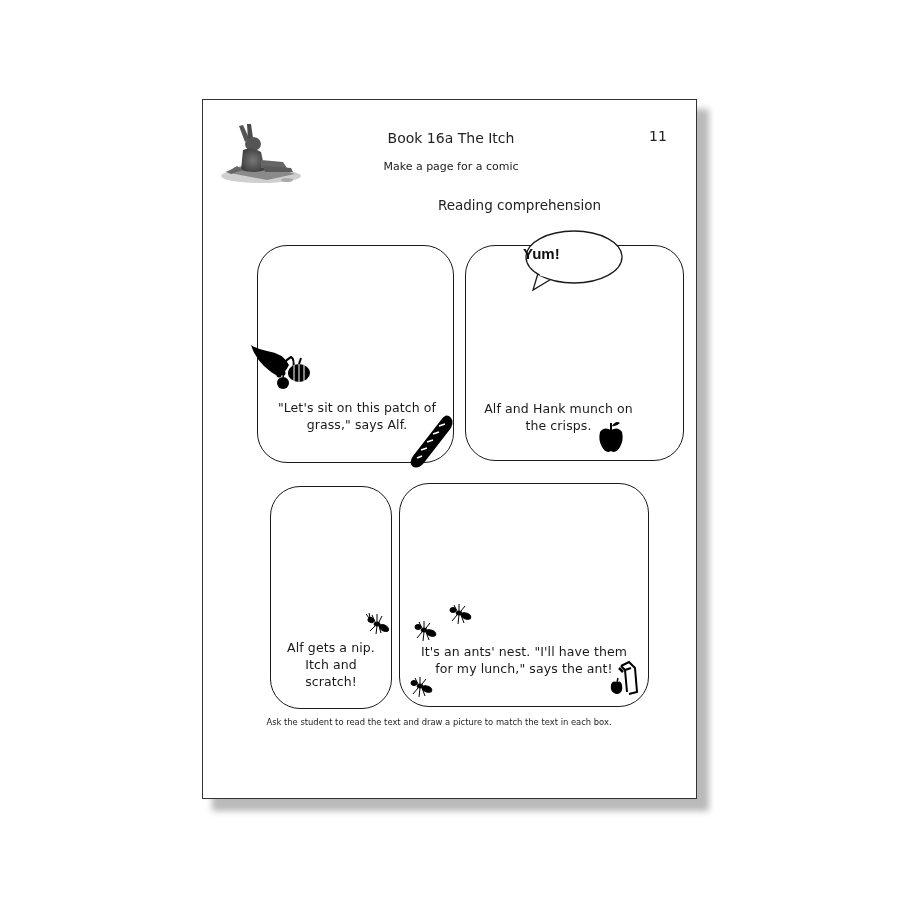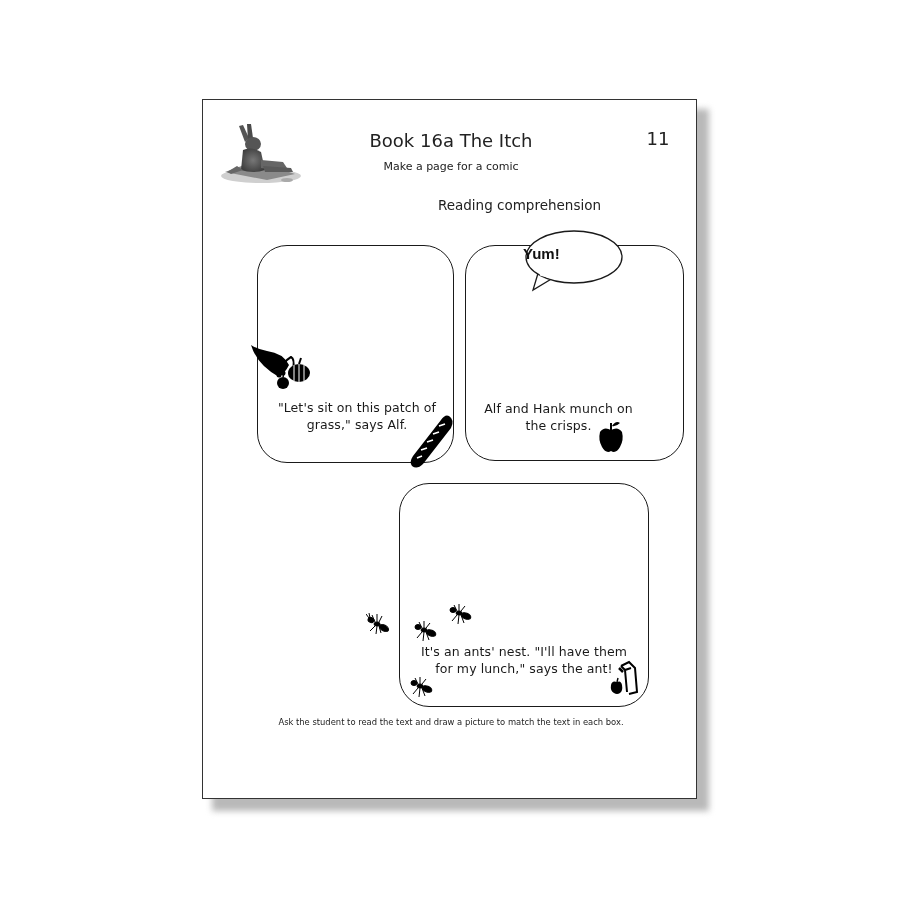--- a/index.html
+++ b/index.html
@@ -10,21 +10,21 @@
   }
   .page-shadow {
     position: absolute; left: 212px; top: 109px; width: 497px; height: 702px;
     background: #b9b9b9; filter: blur(3px);
   }
   .page {
     position: absolute; left: 202px; top: 99px; width: 495px; height: 700px;
     background: #fff; border: 1px solid #333; box-sizing: border-box;
   }
   .abs { position: absolute; }
-  .hdr-text { font-size: 18px; color: #222; text-align: center; white-space: nowrap; }
+  .hdr-text { font-size: 14px; color: #222; text-align: center; white-space: nowrap; }
   .panel {
     position: absolute; border: 1.4px solid #1a1a1a; border-radius: 30px;
     background: #fff; box-sizing: border-box;
   }
   .caption {
     position: absolute; font-size: 12.5px; line-height: 17px; text-align: center;
     color: #1a1a1a; letter-spacing: 0.1px;
   }
   .footer-text { font-size: 8.4px; color: #222; text-align: center; white-space: nowrap; }
   svg { display: block; }
@@ -97,20 +97,23 @@
     <div class="abs" style="left:0; top:17px; width:102px; text-align:left; font-family:'Liberation Sans', sans-serif; font-weight:bold; font-size:15px; color:#111;">Yum!</div>
   </div>
   <div class="abs" style="left:395px; top:320px; width:26px; height:34px;">
     <svg width="26" height="34" viewBox="0 0 26 34">
       <path d="M13 10 Q6 6 2 12 Q0 20 4 27 Q8 34 13 31 Q18 34 22 27 Q26 20 24 12 Q20 6 13 10 Z" fill="#000"></path>
       <path d="M13 10 L13 3" stroke="#000" stroke-width="2"></path>
       <path d="M14 6 Q18 0 22 3 Q18 7 14 6 Z" fill="#000"></path>
     </svg>
   </div>
 
+  <div class="panel" style="left:67px; top:386px; width:122px; height:223px;">
+    <div class="caption" style="left:14px; top:152px; width:92px;">Alf gets a nip. Itch and scratch!</div>
+  </div>
   <div class="abs" style="left:163px; top:513px; width:24px; height:22px;">
     <svg width="24" height="22" viewBox="0 0 24 22">
       <g fill="#000" stroke="#000" stroke-width="1">
         <ellipse cx="5" cy="7" rx="3" ry="2.5" transform="rotate(30 5 7)"></ellipse>
         <ellipse cx="11" cy="11" rx="3" ry="2"></ellipse>
         <ellipse cx="18" cy="15" rx="5" ry="3" transform="rotate(30 18 15)"></ellipse>
         <path d="M9 9 L6 2 M11 9 L11 1 M13 9 L16 3 M9 13 L4 18 M11 13 L10 21 M13 13 L15 20" fill="none"></path>
         <path d="M3 5 L0 1 M4 5 L3 0" fill="none"></path>
       </g>
     </svg>
@@ -152,14 +155,14 @@
   <div class="abs" style="left:406px; top:560px; width:30px; height:36px;">
     <svg width="30" height="36" viewBox="0 0 30 36">
       <path d="M12 6 L20 2 L26 8 L28 32 L20 34" fill="none" stroke="#000" stroke-width="2"></path>
       <path d="M12 6 L16 10 L22 8 M16 10 L18 32" fill="none" stroke="#000" stroke-width="2"></path>
       <path d="M10 8 L14 12" stroke="#000" stroke-width="2.5"></path>
       <path d="M8 22 Q3 20 2 25 Q1 31 5 33 Q8 35 11 33 Q14 31 13 25 Q12 20 8 22 Z" fill="#000"></path>
       <path d="M8 22 L9 18" stroke="#000" stroke-width="1.4"></path>
     </svg>
   </div>
 
-  <div class="abs footer-text" style="left:48px; top:617px; width:400px;">Ask the student to read the text and draw a picture to match the text in each box.</div>
+  <div class="abs footer-text" style="left:36px; top:617px; width:400px;">Ask the student to read the text and draw a picture to match the text in each box.</div>
 </div>
 
 </body></html>

